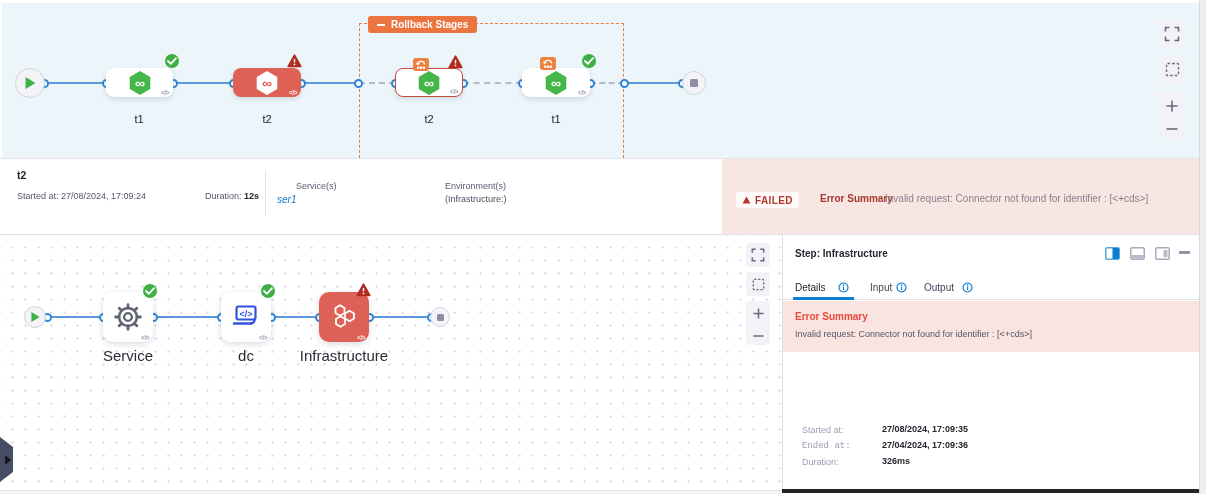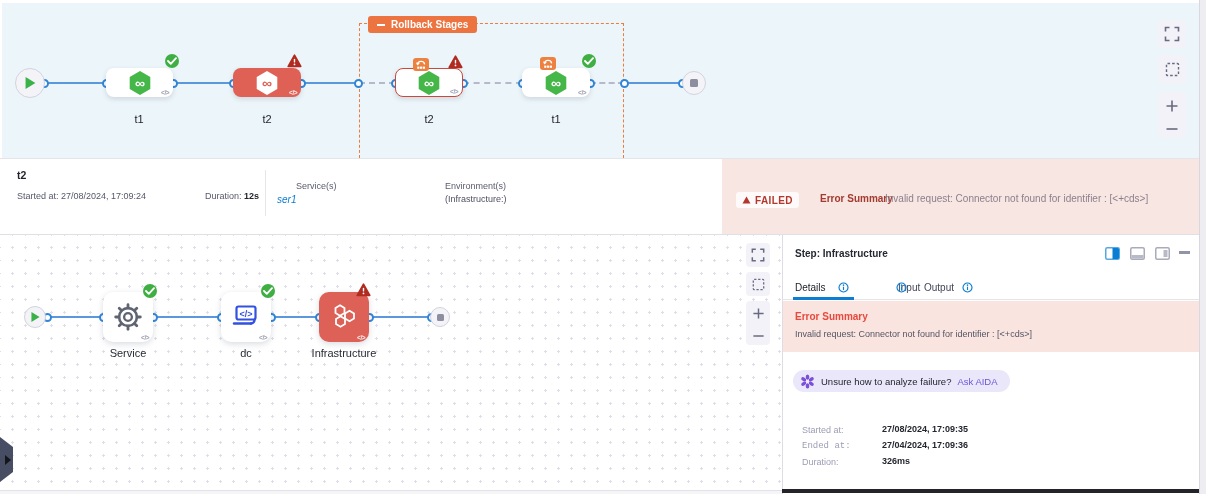--- a/index.html
+++ b/index.html
@@ -58,21 +58,21 @@
   .err-msg { position:absolute; left:885px; top:193px; font-size:10px; color:#8c7f8c; white-space:nowrap; }
 
   
   .step-canvas { left:0; top:235px; width:782px; height:259px; background:#fff;
     background-image:radial-gradient(circle, #dddee8 1.05px, transparent 1.05px);
     background-size:13px 13px; background-position:6px 6px; }
   .step-card { position:absolute; width:50px; height:50px; border-radius:10px;
     background:#fff; box-shadow:0 2px 6px rgba(70,80,110,.20);
     display:flex; align-items:center; justify-content:center; }
   .step-card.failed { background:#dd6156; }
-  .step-label { position:absolute; width:110px; text-align:center; font-size:11px; color:#2a2c34; }
+  .step-label { position:absolute; width:110px; text-align:center; font-size:15px; color:#2a2c34; }
 
   
   .panel { left:782px; top:235px; width:417px; height:259px; background:#fff;
     border-left:1px solid #dddde3; }
   .panel-title { position:absolute; left:795px; top:248px; font-size:10px; font-weight:700; color:#262833; }
   .tab { position:absolute; top:282px; font-size:10px; color:#43465a; }
   .tab.active { font-weight:normal; color:#22242c; }
   .tab-underline { position:absolute; left:793px; top:297px; width:61px; height:3px; background:#0b7dd2; }
   .tab-sep { position:absolute; left:783px; top:299px; width:416px; height:1px; background:#e4e4ea; }
   .err-box { position:absolute; left:783px; top:301px; width:416px; height:51px; background:#f9e4e0; }
@@ -390,55 +390,40 @@
       </svg>
   </div>
   <div class="panel-minus"></div>
 
   <div class="tab active" style="left:795px;"><span>Details</span></div>
   <svg class="abs" style="left:838px;top:282px;" width="11" height="11" viewBox="0 0 11.5 11.5">
       <circle cx="5.75" cy="5.75" r="4.7" fill="none" stroke="#0b7dd2" stroke-width="1.2"></circle>
       <rect x="5.15" y="4.9" width="1.2" height="3.5" fill="#0b7dd2"></rect>
       <circle cx="5.75" cy="3.3" r="0.85" fill="#0b7dd2"></circle>
     </svg>
-  <div class="tab" style="left:898px;"><span>Input</span></div>
+  <div class="tab" style="left:870px;"><span>Input</span></div>
   <svg class="abs" style="left:896px;top:282px;" width="11" height="11" viewBox="0 0 11.5 11.5">
       <circle cx="5.75" cy="5.75" r="4.7" fill="none" stroke="#0b7dd2" stroke-width="1.2"></circle>
       <rect x="5.15" y="4.9" width="1.2" height="3.5" fill="#0b7dd2"></rect>
       <circle cx="5.75" cy="3.3" r="0.85" fill="#0b7dd2"></circle>
     </svg>
   <div class="tab" style="left:924px;"><span>Output</span></div>
   <svg class="abs" style="left:962px;top:282px;" width="11" height="11" viewBox="0 0 11.5 11.5">
       <circle cx="5.75" cy="5.75" r="4.7" fill="none" stroke="#0b7dd2" stroke-width="1.2"></circle>
       <rect x="5.15" y="4.9" width="1.2" height="3.5" fill="#0b7dd2"></rect>
       <circle cx="5.75" cy="3.3" r="0.85" fill="#0b7dd2"></circle>
     </svg>
 
   <div class="tab-sep"></div>
   <div class="tab-underline"></div>
 
   <div class="err-box"></div>
   <div class="err-box-title">Error Summary</div>
   <div class="err-box-msg">Invalid request: Connector not found for identifier : [&lt;+cds&gt;]</div>
 
-  <div class="aida-pill">
-    <svg width="15" height="15" viewBox="0 0 15 15">
-      <g fill="#7b50d8">
-        <ellipse cx="7.5" cy="3.1" rx="1.8" ry="2.7"></ellipse>
-        <ellipse cx="7.5" cy="3.1" rx="1.8" ry="2.7" transform="rotate(60 7.5 7.5)"></ellipse>
-        <ellipse cx="7.5" cy="3.1" rx="1.8" ry="2.7" transform="rotate(120 7.5 7.5)"></ellipse>
-        <ellipse cx="7.5" cy="3.1" rx="1.8" ry="2.7" transform="rotate(180 7.5 7.5)"></ellipse>
-        <ellipse cx="7.5" cy="3.1" rx="1.8" ry="2.7" transform="rotate(240 7.5 7.5)"></ellipse>
-        <ellipse cx="7.5" cy="3.1" rx="1.8" ry="2.7" transform="rotate(300 7.5 7.5)"></ellipse>
-      </g>
-      <circle cx="7.5" cy="7.5" r="1.2" fill="#efeafd"></circle>
-    </svg>
-    <span>Unsure how to analyze failure?</span>
-    <span class="aida-link">Ask AIDA</span>
-  </div>
 
   <div class="kv-label" style="top:425px;">Started at:</div>
   <div class="kv-value" style="top:424px;">27/08/2024, 17:09:35</div>
   <div class="kv-label" style="top:441px;font-family:Liberation Mono, monospace;">Ended at:</div>
   <div class="kv-value" style="top:440px;">27/04/2024, 17:09:36</div>
   <div class="kv-label" style="top:457px;">Duration:</div>
   <div class="kv-value" style="top:456px;">326ms</div>
 
   <div class="abs dark-bottom"></div>
   <div class="abs left-bottom-strip"></div>

